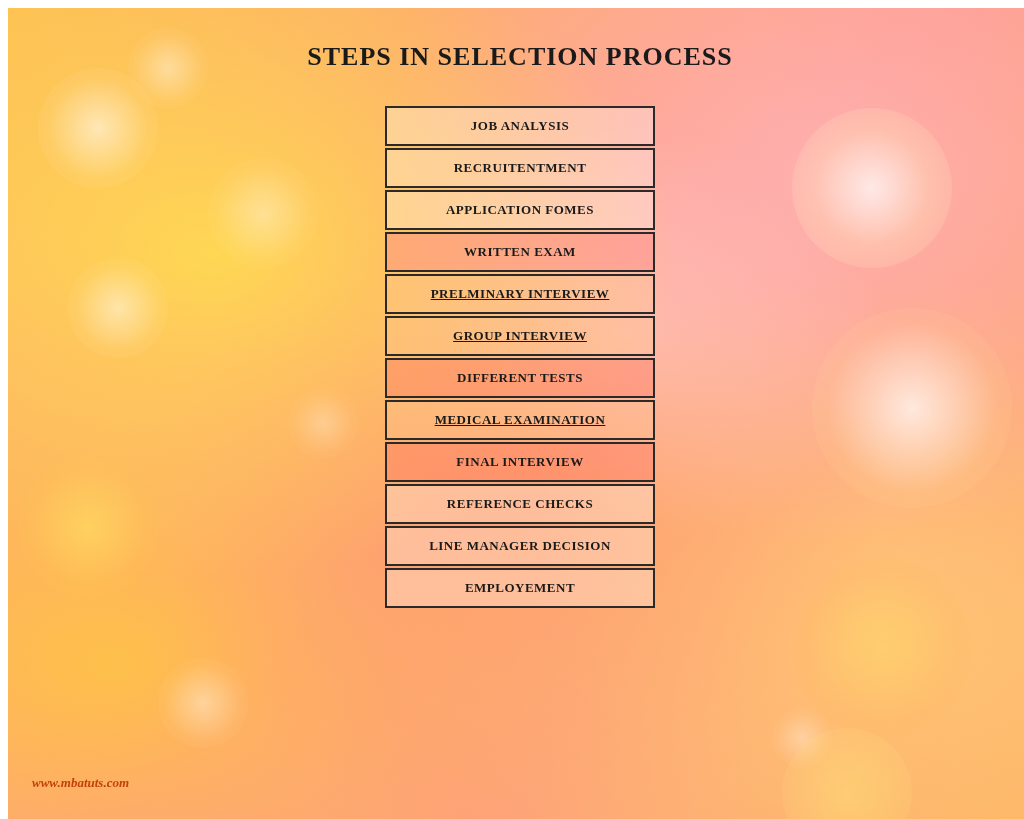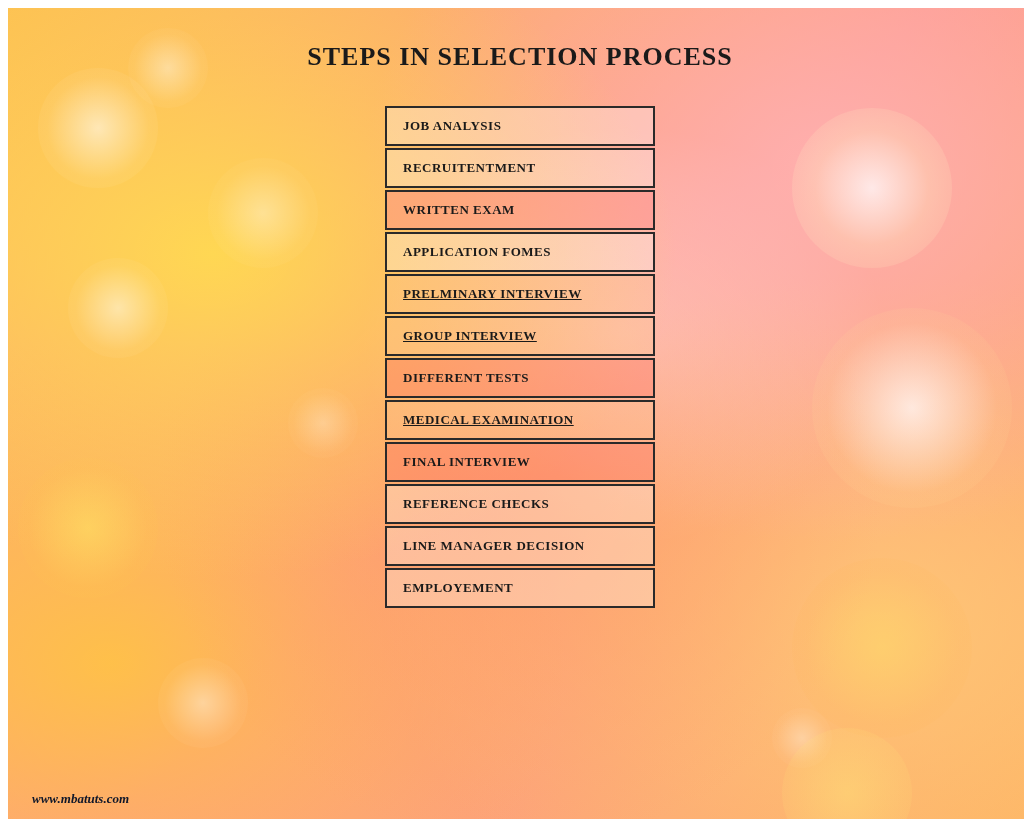--- a/index.html
+++ b/index.html
@@ -55,21 +55,21 @@
       flex-direction: column;
       align-items: center;
       gap: 0;
       width: 300px;
     }
 
     .step-box {
       width: 270px;
       padding: 10px 16px;
       border: 2px solid #2a2a2a;
-      text-align: left;
+      text-align: center;
       font-size: 13px;
       font-weight: 700;
       letter-spacing: 0.5px;
       color: #1a1a1a;
       background: rgba(255,255,255,0.18);
       margin-bottom: 2px;
       cursor: default;
     }
 
     .step-box.highlight-pink {
@@ -84,25 +84,25 @@
       background: rgba(255,200,150,0.3);
       text-decoration: underline;
     }
 
     .step-box.highlight-white {
       background: rgba(255,255,255,0.3);
     }
 
     .watermark {
       position: absolute;
-      bottom: 12px;
+      bottom: 28px;
       left: 16px;
       font-size: 13px;
       font-weight: 700;
-      color: #0f172a;
+      color: #c2410c;
       z-index: 20;
       font-style: italic;
     }
   </style>
 </head>
 <body>
 
 <div class="background">
 
   <div class="bokeh" style="width:120px;height:120px;top:60px;left:30px;opacity:0.7;"></div>
@@ -118,22 +118,22 @@
   <div class="bokeh" style="width:70px;height:70px;top:380px;left:280px;opacity:0.35;"></div>
   <div class="bokeh" style="width:130px;height:130px;top:720px;right:120px;opacity:0.55;background:radial-gradient(circle,rgba(255,230,120,0.8) 0%,transparent 100%);"></div>
 </div>
 
 <div class="content">
   <h1 class="main-title">STEPS IN SELECTION PROCESS</h1>
 
   <div class="steps-container" id="steps-container">
   <div class="step-box highlight-white">JOB ANALYSIS</div>
       <div class="step-box highlight-white">RECRUITENTMENT</div>
+      <div class="step-box highlight-white">APPLICATION FOMES</div>
       <div class="step-box highlight-pink">WRITTEN EXAM</div>
-      <div class="step-box highlight-white">APPLICATION FOMES</div>
       <div class="step-box highlight-light">PRELMINARY INTERVIEW</div>
       <div class="step-box highlight-light">GROUP INTERVIEW</div>
       <div class="step-box highlight-salmon">DIFFERENT TESTS</div>
       <div class="step-box highlight-light">MEDICAL  EXAMINATION</div>
       <div class="step-box highlight-salmon">FINAL INTERVIEW</div>
       <div class="step-box highlight-white">REFERENCE CHECKS</div>
       <div class="step-box highlight-white">LINE MANAGER DECISION</div>
       <div class="step-box highlight-white">EMPLOYEMENT</div>
     </div>
 </div>

